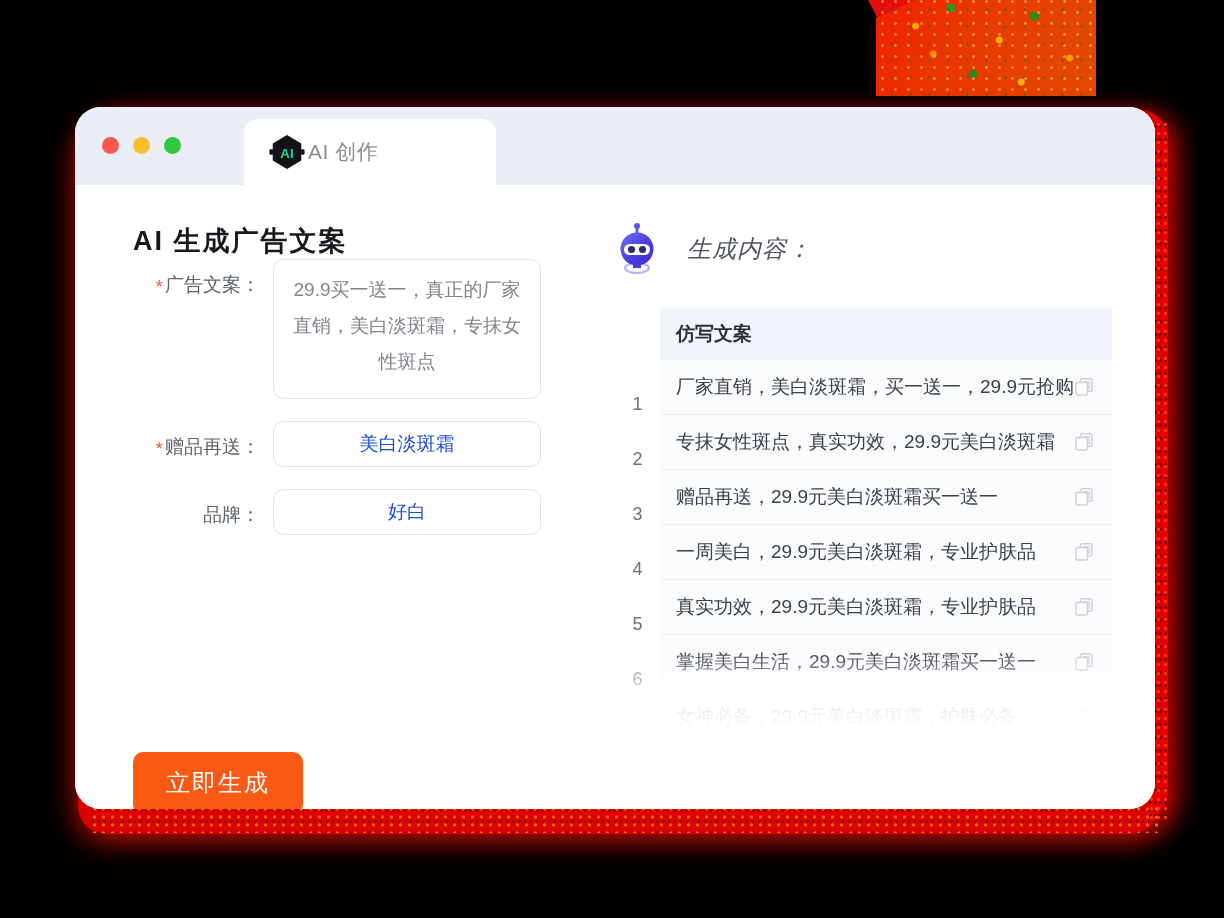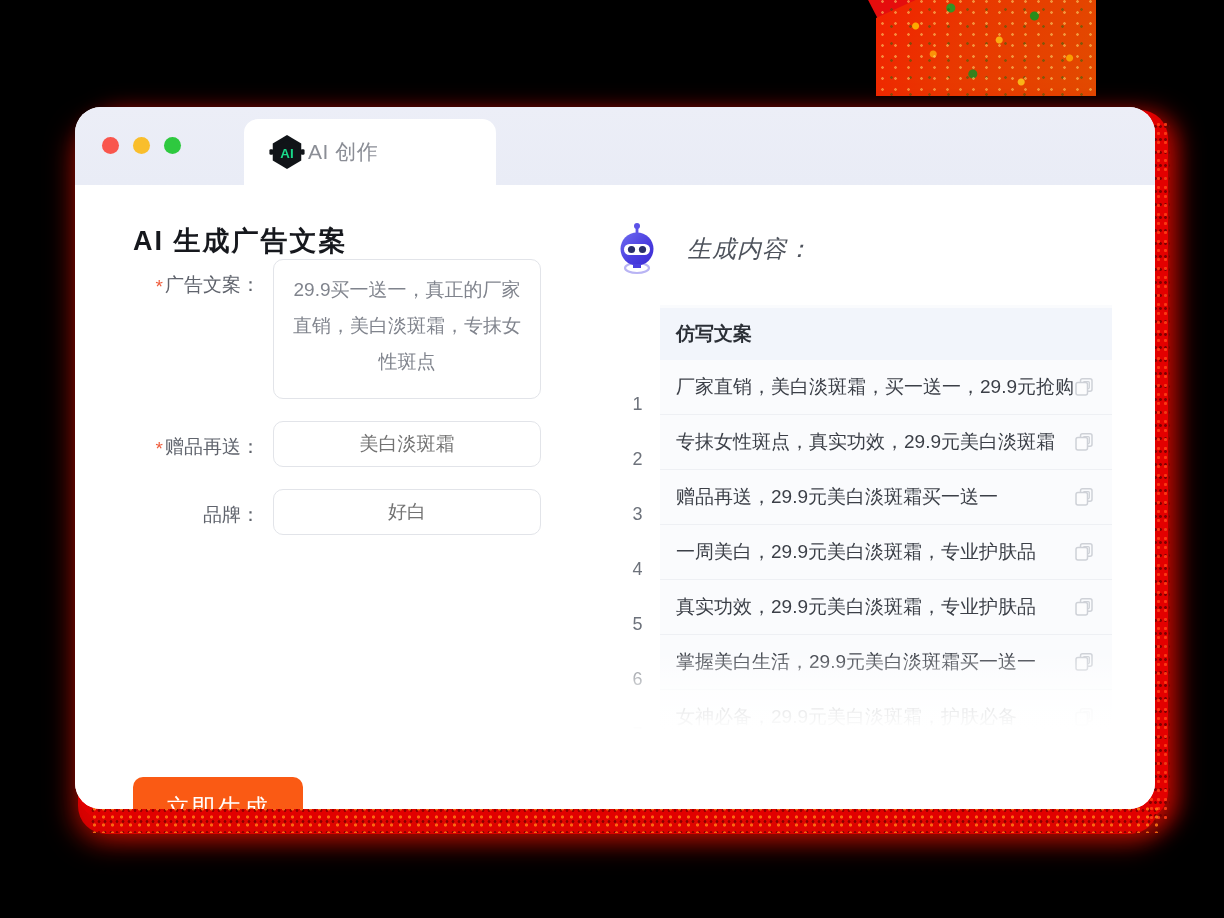--- a/index.html
+++ b/index.html
@@ -211,41 +211,40 @@
     overflow: hidden;
   }
   .input-box {
     width: 268px;
     height: 46px;
     border: 1px solid #e2e4e9;
     border-radius: 10px;
     padding: 0 15px;
     font-size: 19px;
     line-height: 44px;
-    color: #737373;
+    color: #1d4ed8;
     background: #fff;
     white-space: nowrap;
     overflow: hidden;
   }
 
   .generate-btn {
     position: absolute;
     left: 58px;
-    top: 592px;
+    top: 567px;
     width: 170px;
     height: 62px;
     background: #fa5a14;
     border: none;
     border-radius: 10px;
     color: #ffffff;
     font-size: 24px;
     letter-spacing: 2px;
     font-family: inherit;
     cursor: pointer;
-    text-decoration: underline;
   }
 
   
   .right-pane {
     flex: 1;
     padding: 38px 55px 0 40px;
     position: relative;
   }
   .result-head {
     display: flex;

